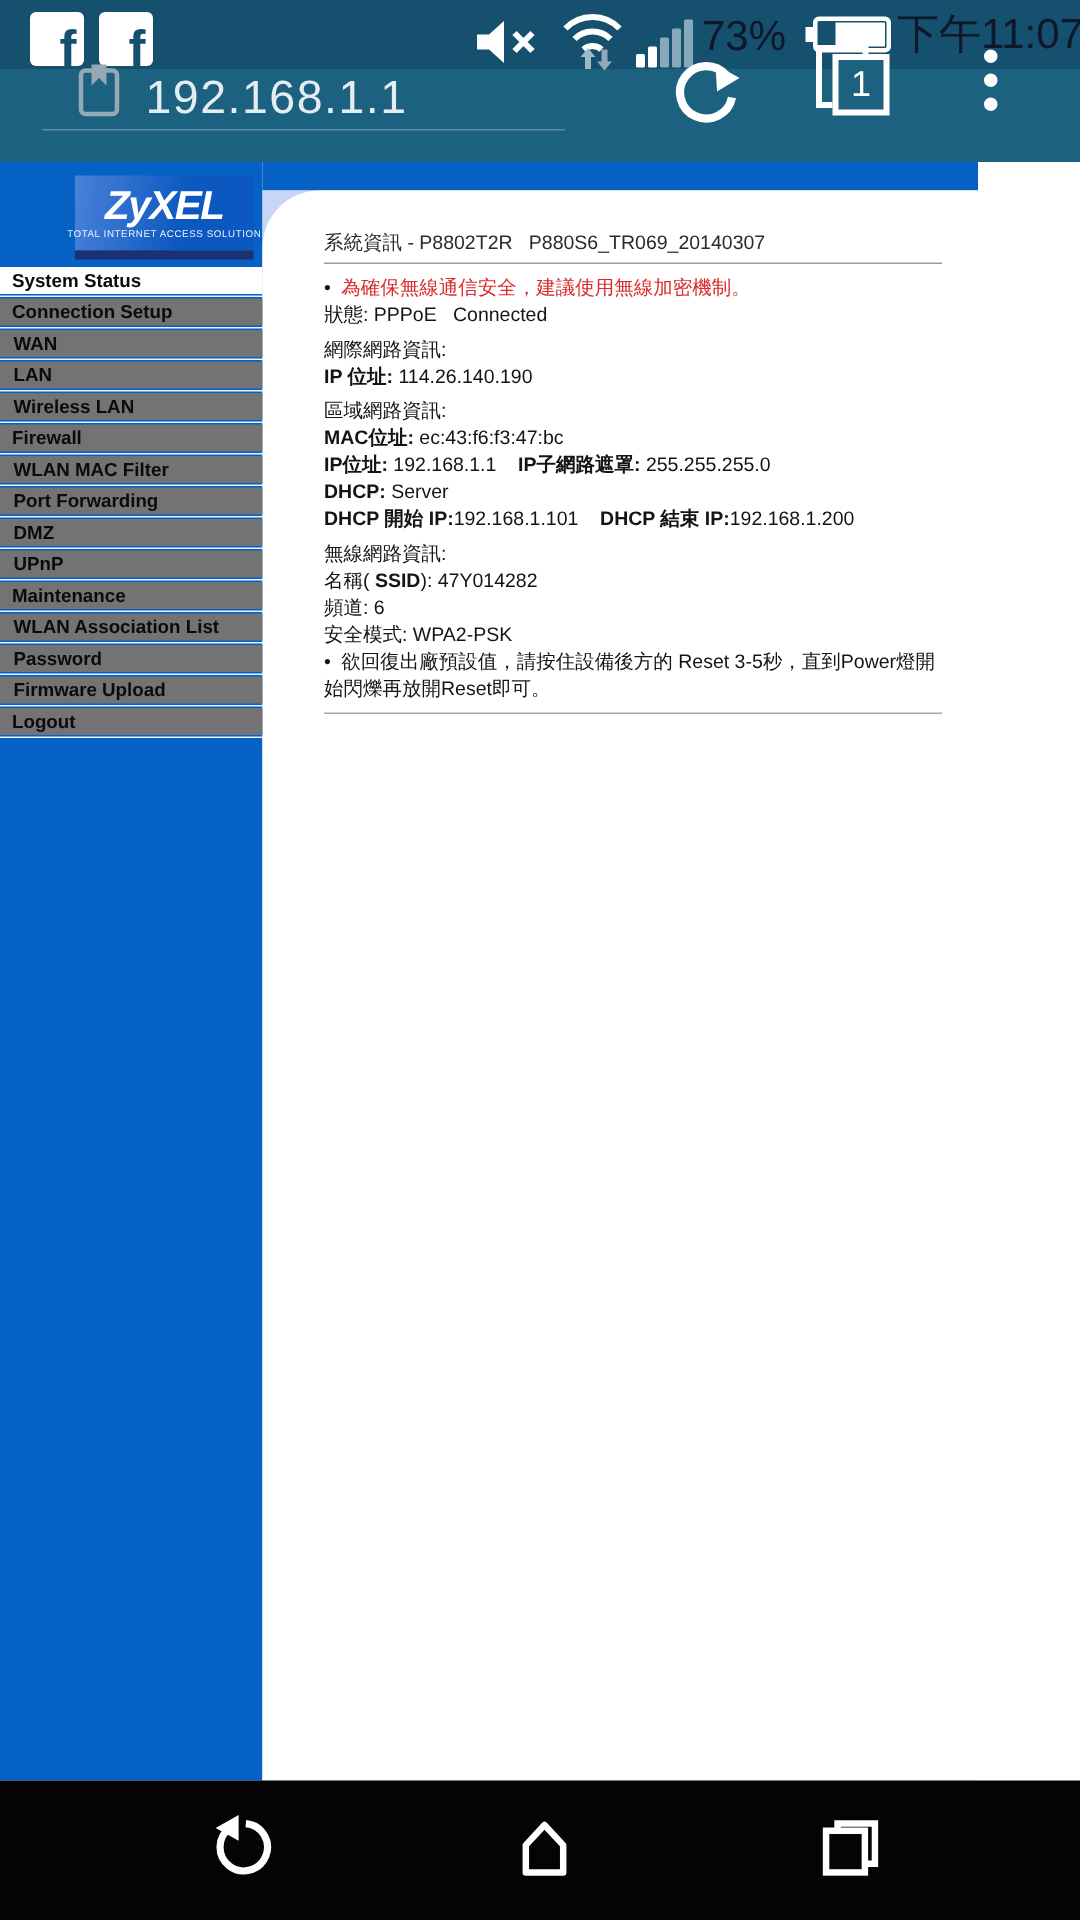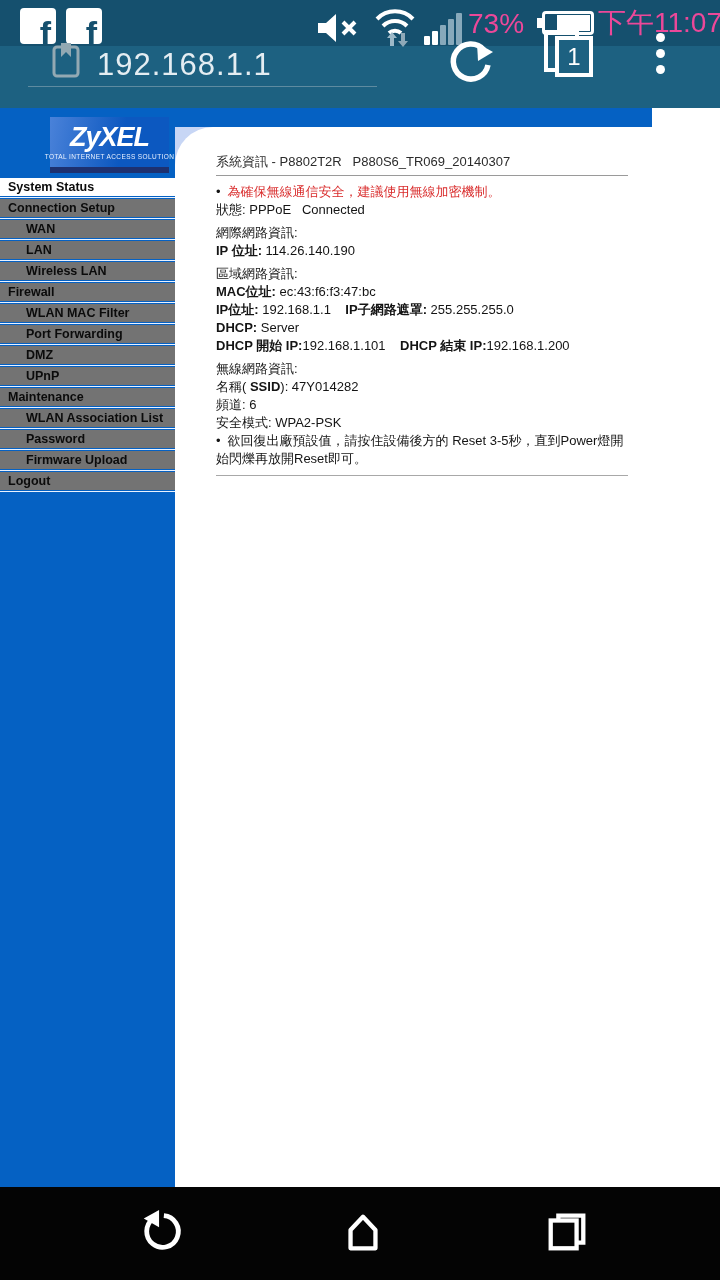--- a/index.html
+++ b/index.html
@@ -9,21 +9,21 @@
   
   .chrome { position:relative; width:720px; height:108px; }
   .status-bar { position:absolute; inset:0 0 auto 0; height:46px; background:#15506E; }
   .browser-bar { position:absolute; top:46px; left:0; width:720px; height:62px; background:#1D6181; }
 
   .fb-badge { position:absolute; width:36px; height:36px; background:#fff; border-radius:4px; overflow:hidden; }
   .fb-badge span { position:absolute; bottom:-9px; right:5px; font-weight:bold; font-size:34px; color:#15506E; }
   .fb1 { top:8px; left:20px; } .fb2 { top:8px; left:66px; }
 
   .abs { position:absolute; }
-  .st-text { color:#ec4899; font-size:28px; line-height:30px; white-space:nowrap;text-align:center; }
+  .st-text { color:#0f172a; font-size:28px; line-height:30px; white-space:nowrap;text-align:center; }
 
   .sig { display:flex; align-items:flex-end; gap:2px; }
   .sig i { display:block; width:6px; border-radius:1px; }
 
   .battery { width:52px; height:24px; border:3px solid #fff; border-radius:4px; position:relative; }
   .battery::before { content:""; position:absolute; left:-8px; top:4px; width:6px; height:10px; background:#fff; }
   .battery .fill { position:absolute; top:1px; bottom:1px; right:1px; width:72%; background:#fff; }
 
   .url-underline { position:absolute; left:28px; top:86px; width:349px; height:1px; background:#5E8BA0; }
   .url-text { color:#E4EDF2; font-size:31px; letter-spacing:1px; white-space:nowrap; }
@@ -44,21 +44,21 @@
     display:flex; flex-direction:column; align-items:center; justify-content:center;
     border-bottom:6px solid #1D3170; }
   .logo-brand { color:#fff; font-weight:bold; font-style:italic; font-size:27px; line-height:27px; letter-spacing:-1px; }
   .logo-tagline { color:#EAF2FF; font-size:6.5px; letter-spacing:.4px; margin-top:2px; white-space:nowrap; }
 
   .menu { list-style:none; }
   .menu li { position:relative; height:18px; margin-bottom:3px; background:#737373;
     display:flex; align-items:center; padding-left:8px;
     font-weight:bold; font-size:12.5px; color:#0B0B0B; cursor:pointer; white-space:nowrap; }
   .menu li::after { content:""; position:absolute; left:0; right:0; bottom:-2px; height:1px; background:#EAF2FF; }
-  .menu li.sub { padding-left:26px; }
+  .menu li.sub { padding-left:9px; }
   .menu li.selected { background:#fff; }
 
   .main { width:477px; flex:none; display:flex; flex-direction:column; }
   .band-blue { height:19px; background:#0561C3; }
   .band-wrap { flex:1; background:#C7D6F5; display:flex; }
   .band-light { height:18px; flex:none; }
   .panel { flex:1; background:#fff; border-top-left-radius:38px; padding:26px 24px 0 41px; }
 
   .page-title { font-size:13px; color:#2B2B2B; white-space:pre-wrap; }
   .rule { border:none; border-top:1px solid #9A9A9A; margin:4px 0 7px 0; }

